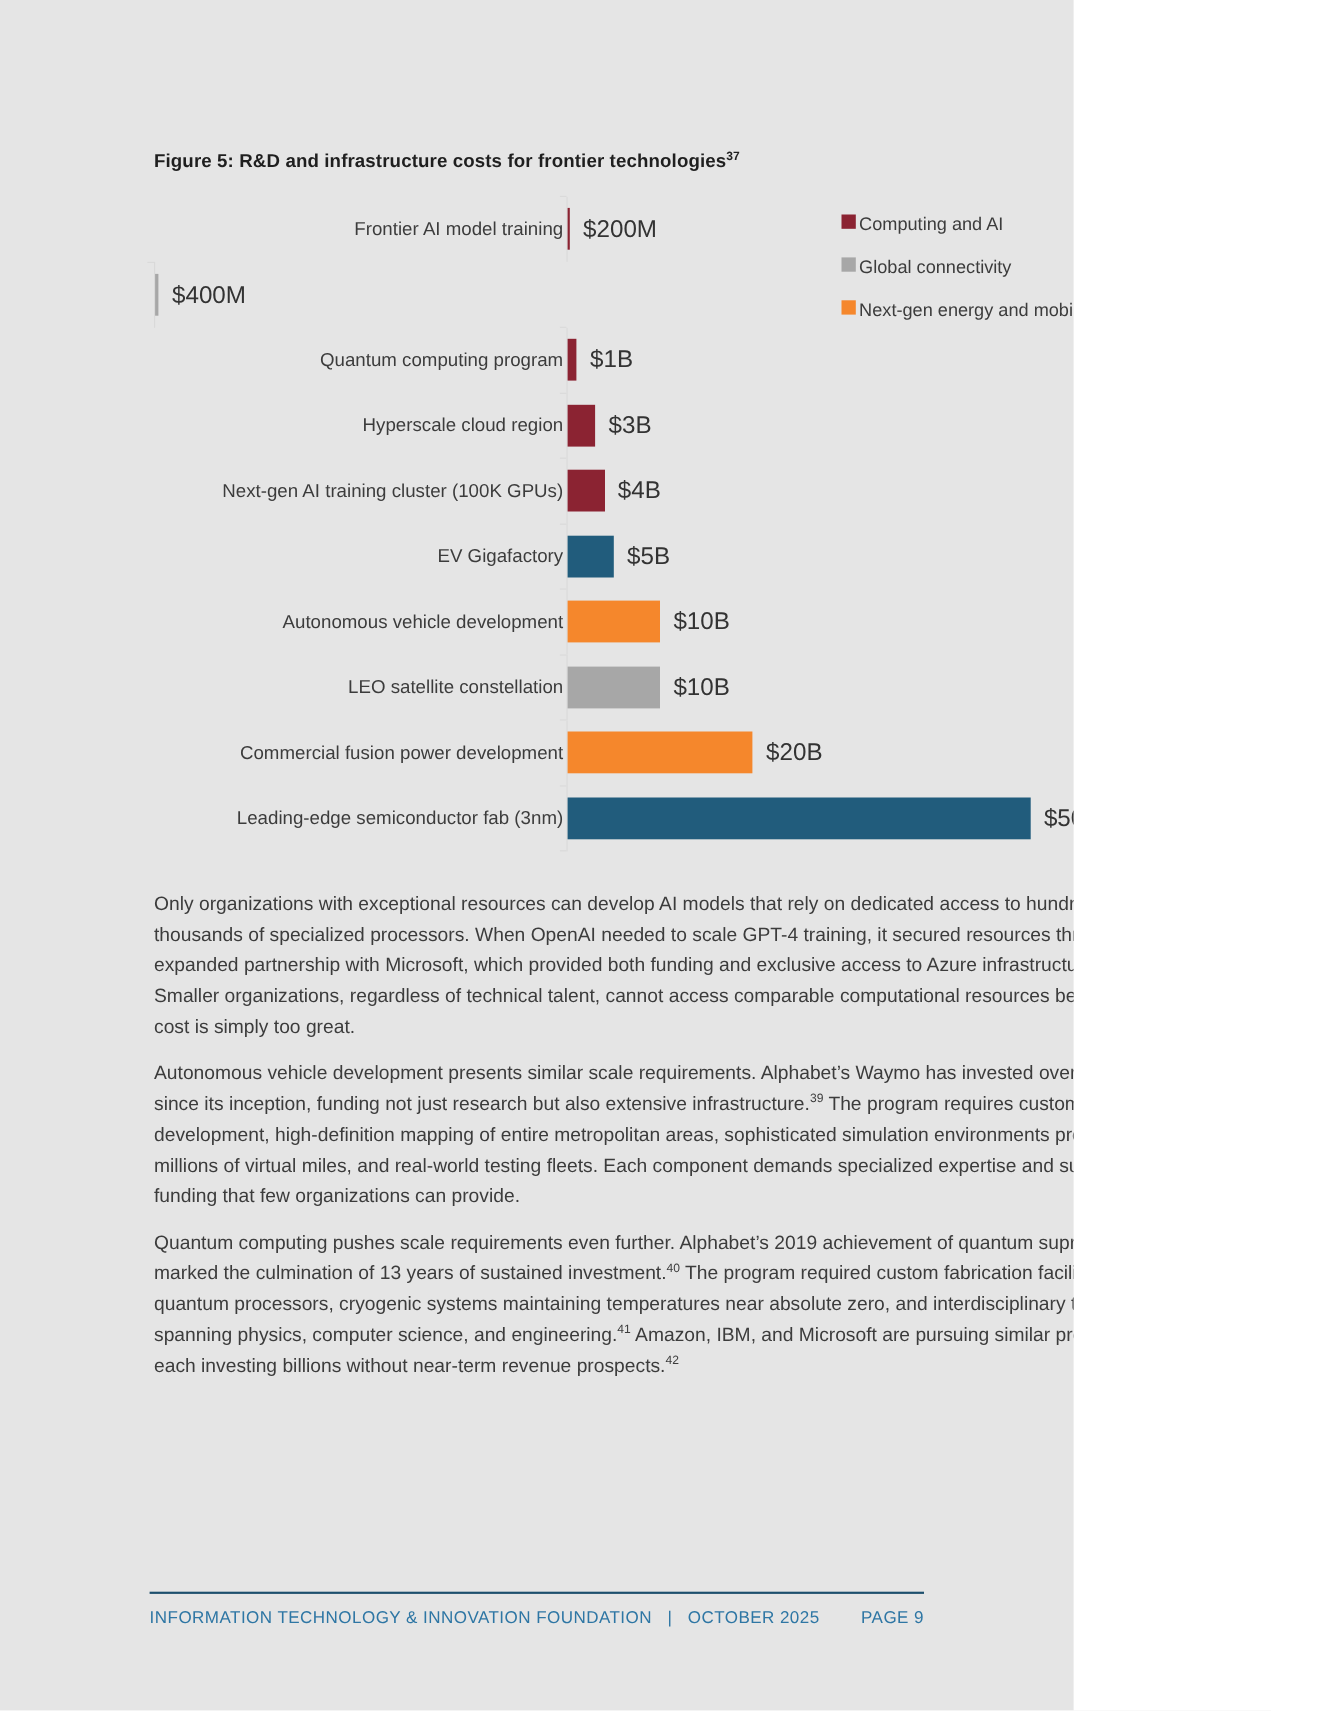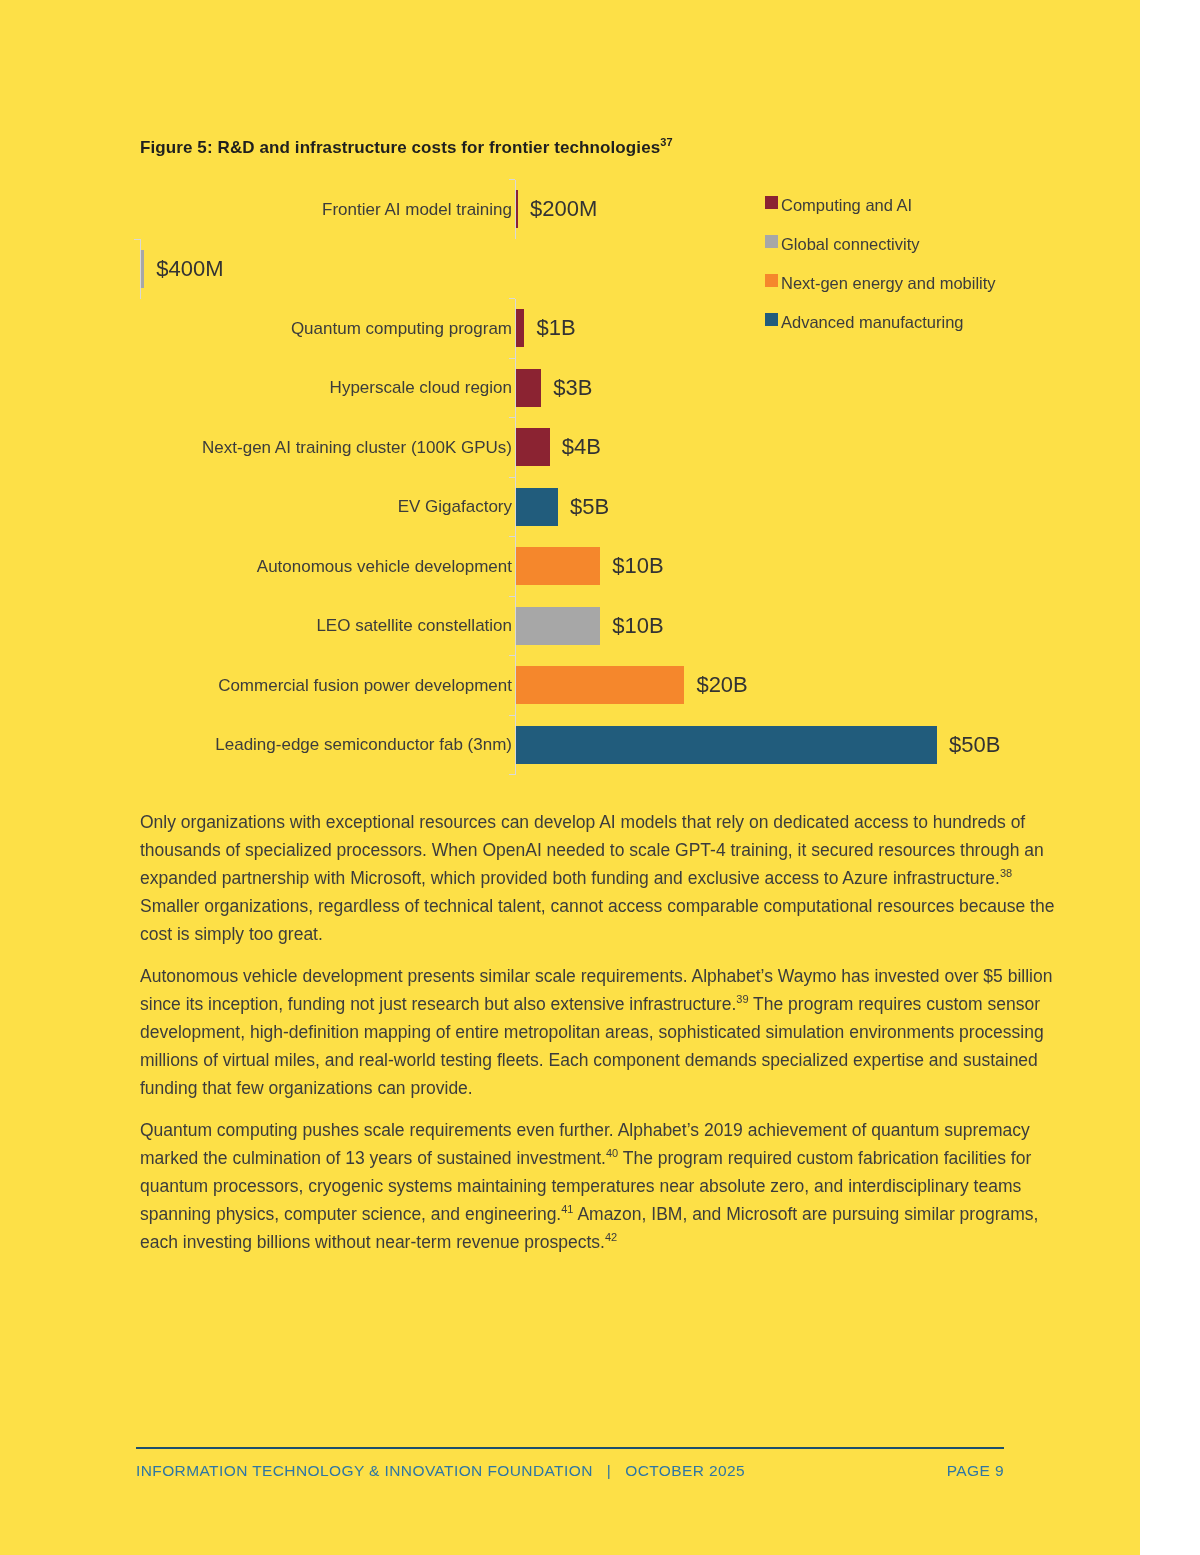--- a/index.html
+++ b/index.html
@@ -1,22 +1,22 @@
 <!DOCTYPE html>
 <html><head>
 <meta charset="utf-8">
 <style>
   * { margin: 0; padding: 0; box-sizing: border-box; }
   html, body { background: #ffffff; }
   body { font-family: "Liberation Sans", sans-serif; }
   .page {
     position: relative;
-    width: 1140px;
+    width: 976px;
     height: 1555px;
-    background: #fde047;
+    background: #e5e5e5;
     overflow: hidden;
   }
   .content {
     padding: 0 125px 0 140px;
   }
   .fig-title {
     padding-top: 136px;
     font-size: 17px;
     font-weight: bold;
     color: #1f1f1f;
@@ -222,24 +222,20 @@
             <span class="legend-label">Computing and AI</span>
           </div>
           <div class="legend-item">
             <span class="legend-swatch" style="background: rgb(167, 167, 167);"></span>
             <span class="legend-label">Global connectivity</span>
           </div>
           <div class="legend-item">
             <span class="legend-swatch" style="background: rgb(245, 135, 44);"></span>
             <span class="legend-label">Next-gen energy and mobility</span>
           </div>
-          <div class="legend-item">
-            <span class="legend-swatch" style="background: rgb(33, 92, 124);"></span>
-            <span class="legend-label">Advanced manufacturing</span>
-          </div>
         </div>
     </div>
 
     <div class="body-text" id="body-text">
         <p>Only organizations with exceptional resources can develop AI models that rely on dedicated access to hundreds of thousands of specialized processors. When OpenAI needed to scale GPT-4 training, it secured resources through an expanded partnership with Microsoft, which provided both funding and exclusive access to Azure infrastructure.<sup>38</sup> Smaller organizations, regardless of technical talent, cannot access comparable computational resources because the cost is simply too great.</p>
         <p>Autonomous vehicle development presents similar scale requirements. Alphabet’s Waymo has invested over $5 billion since its inception, funding not just research but also extensive infrastructure.<sup>39</sup> The program requires custom sensor development, high-definition mapping of entire metropolitan areas, sophisticated simulation environments processing millions of virtual miles, and real-world testing fleets. Each component demands specialized expertise and sustained funding that few organizations can provide.</p>
         <p>Quantum computing pushes scale requirements even further. Alphabet’s 2019 achievement of quantum supremacy marked the culmination of 13 years of sustained investment.<sup>40</sup> The program required custom fabrication facilities for quantum processors, cryogenic systems maintaining temperatures near absolute zero, and interdisciplinary teams spanning physics, computer science, and engineering.<sup>41</sup> Amazon, IBM, and Microsoft are pursuing similar programs, each investing billions without near-term revenue prospects.<sup>42</sup></p>
       </div>
 
   </div>

